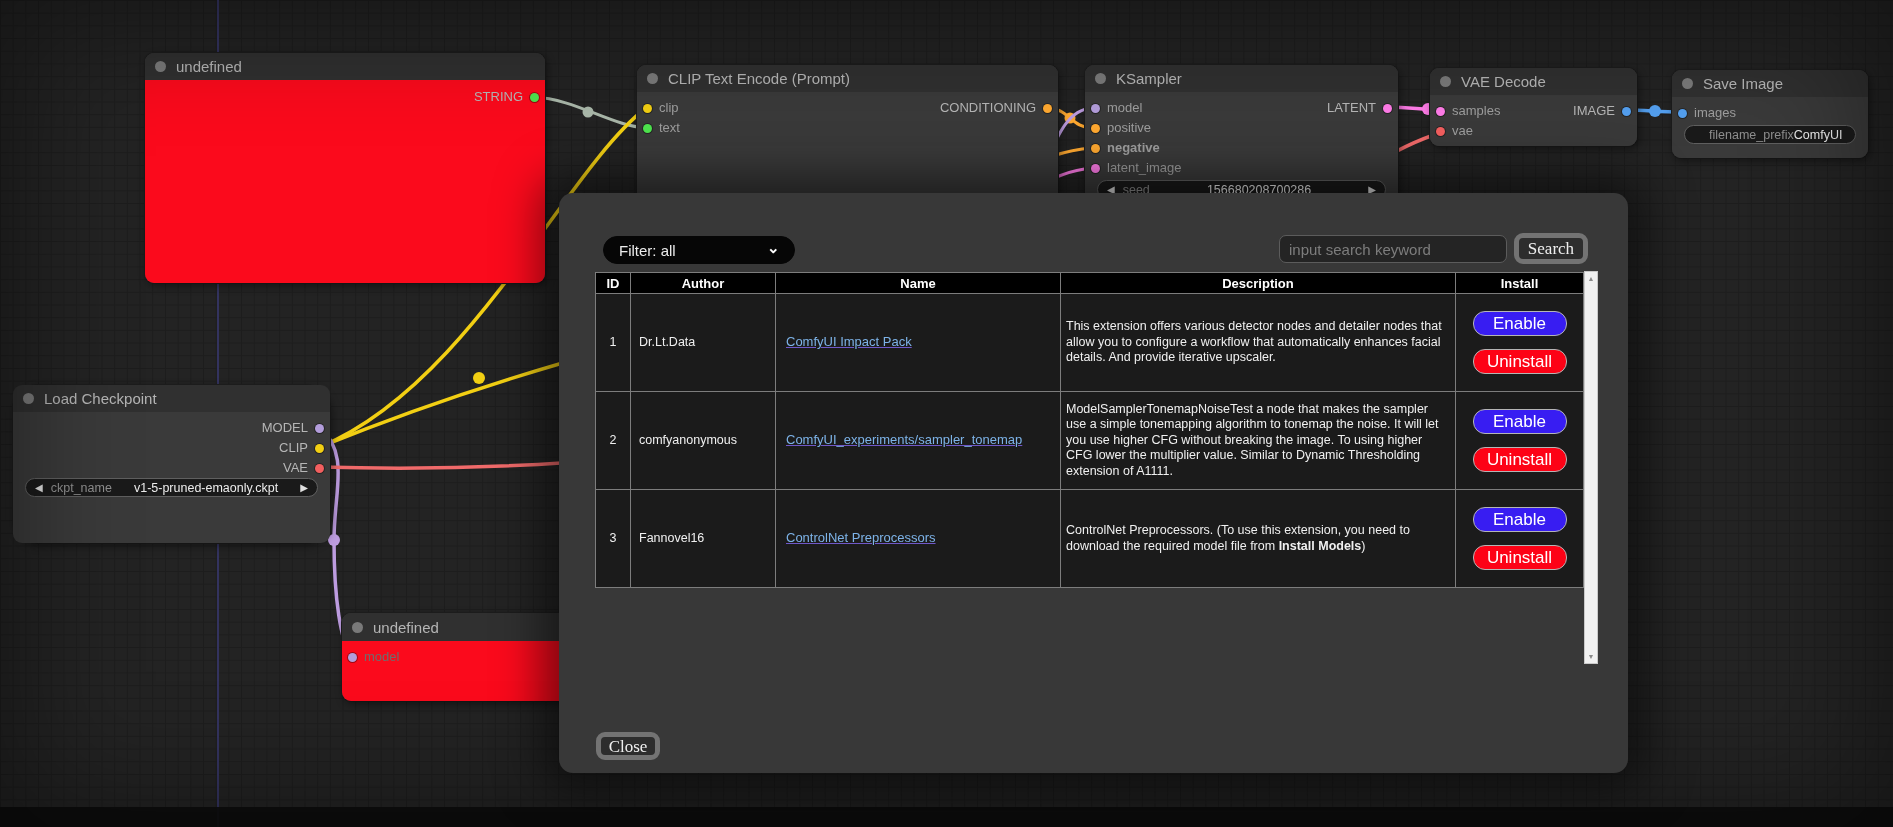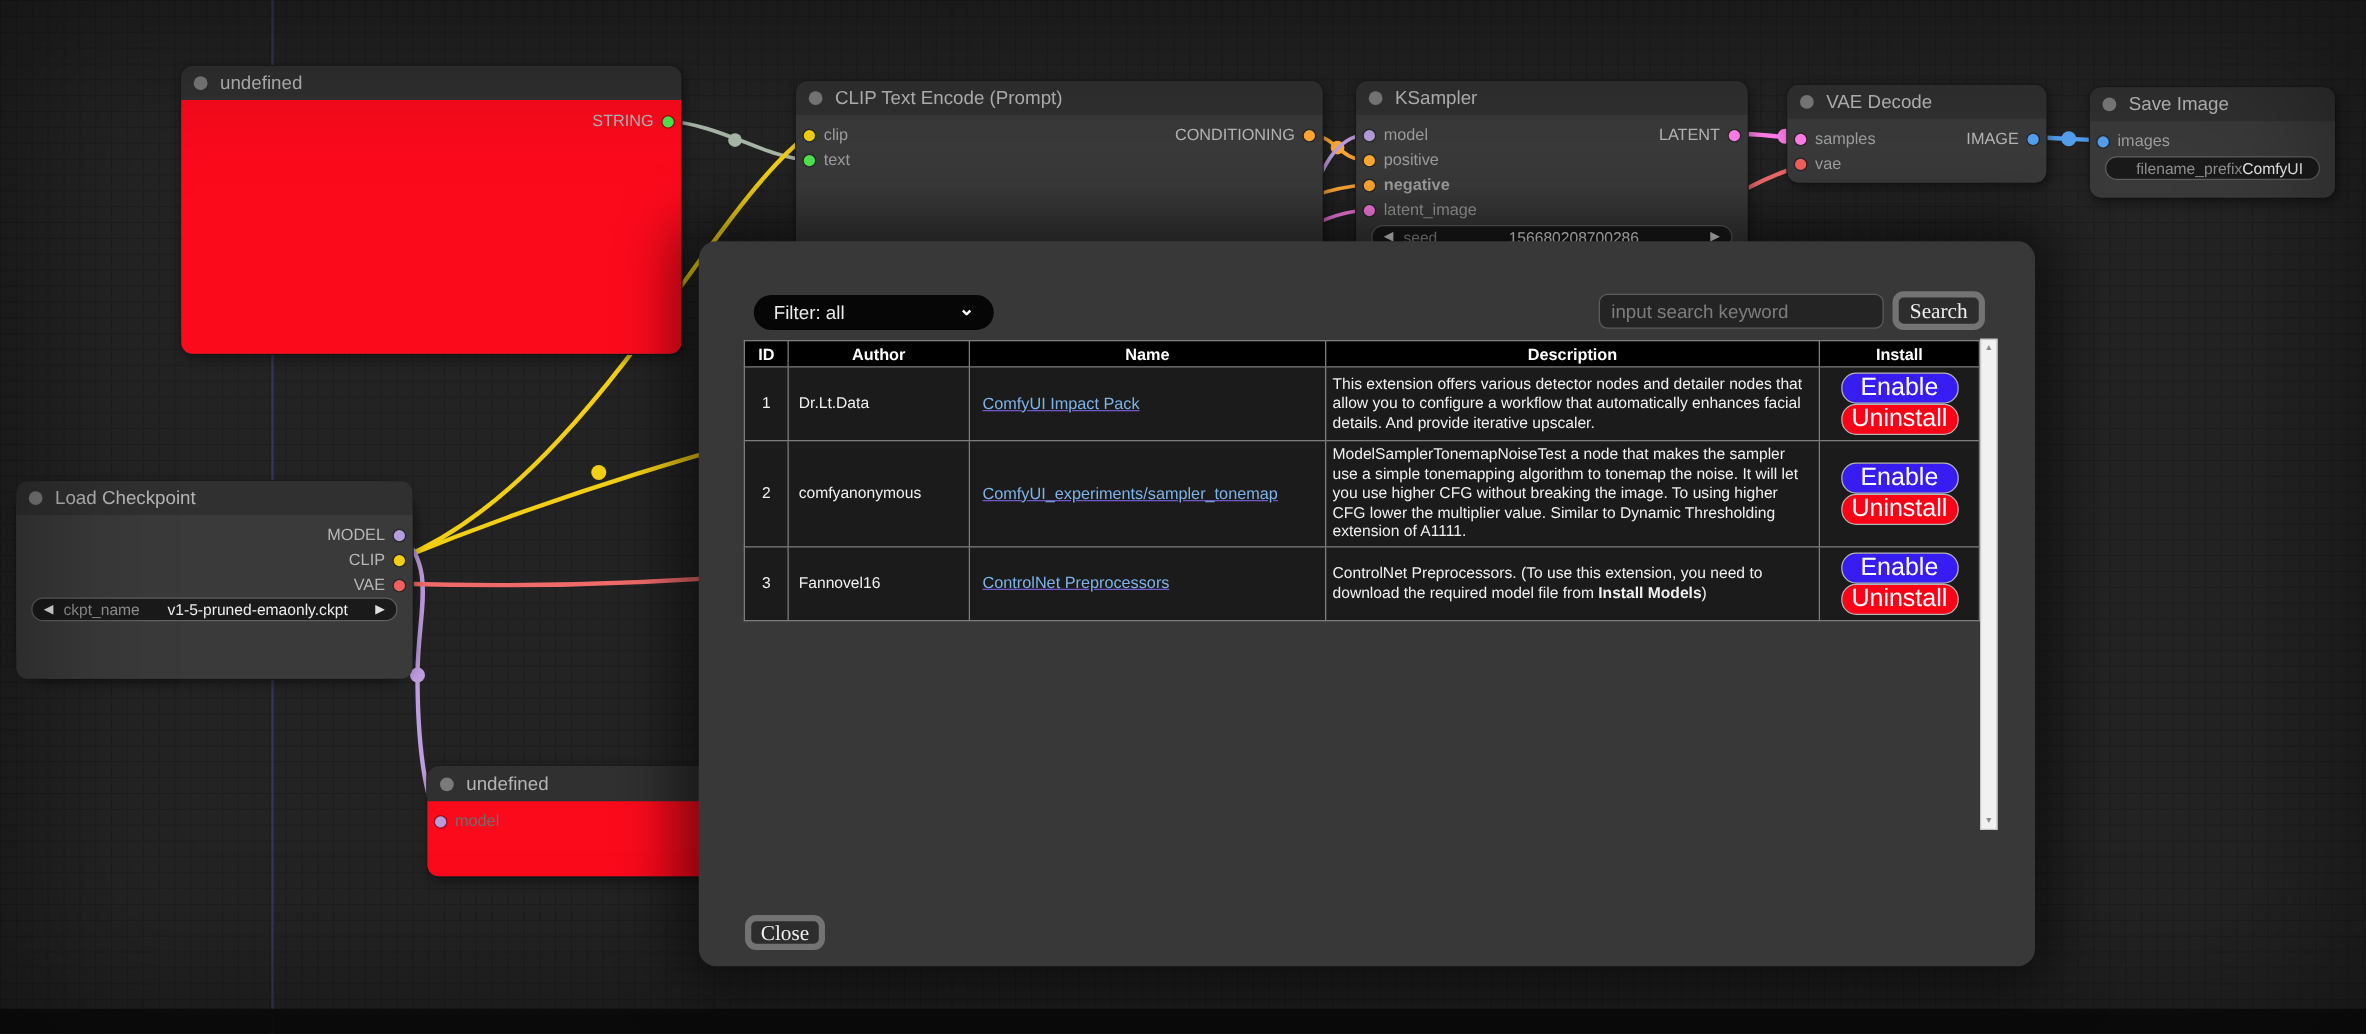--- a/index.html
+++ b/index.html
@@ -100,22 +100,22 @@
   td.cell-id { text-align:center; width:35px; }
   th.col-id { width:35px; } th.col-author { width:145px; } th.col-name { width:285px; }
   th.col-desc { width:395px; } th.col-install { width:128px; }
   td.cell-author { padding-left:8px; }
   td.cell-name { padding-left:10px; }
   td.cell-name a { color:#7db3e8; font-weight:normal; font-size:13px;
     text-decoration:underline; text-decoration-color:#6f58c9; }
   td.cell-desc { padding:3px 5px; }
   td.cell-desc b { font-weight:bold; }
   td.cell-install { text-align:center; padding:4px 0; }
-  .row-btn { display:block; width:94px; height:25px; margin:0 auto;
-    border-radius:12px; border:1px solid #b5b5b5; color:#fff; font-size:20px;
+  .row-btn { display:block; width:94px; height:25px; margin:13px auto;
+    border-radius:12px; border:1px solid #b5b5b5; color:#fff; font-size:17px;
     font-family:"Liberation Sans", sans-serif; cursor:pointer; line-height:21px; }
   .btn-enable { background:#381df2; }
   .btn-uninstall { background:#fd0216; }
 
   .scrollbar { position:absolute; left:1025px; top:78px; width:14px; height:393px;
     background:#f1f1f1; border:1px solid #c9c9c9; }
   .scrollbar .sb-up, .scrollbar .sb-down { position:absolute; left:0; width:100%;
     height:13px; color:#8a8a8a; font-size:7px; text-align:center; line-height:13px; }
   .scrollbar .sb-up { top:0; } .scrollbar .sb-down { bottom:0; }
 </style>

